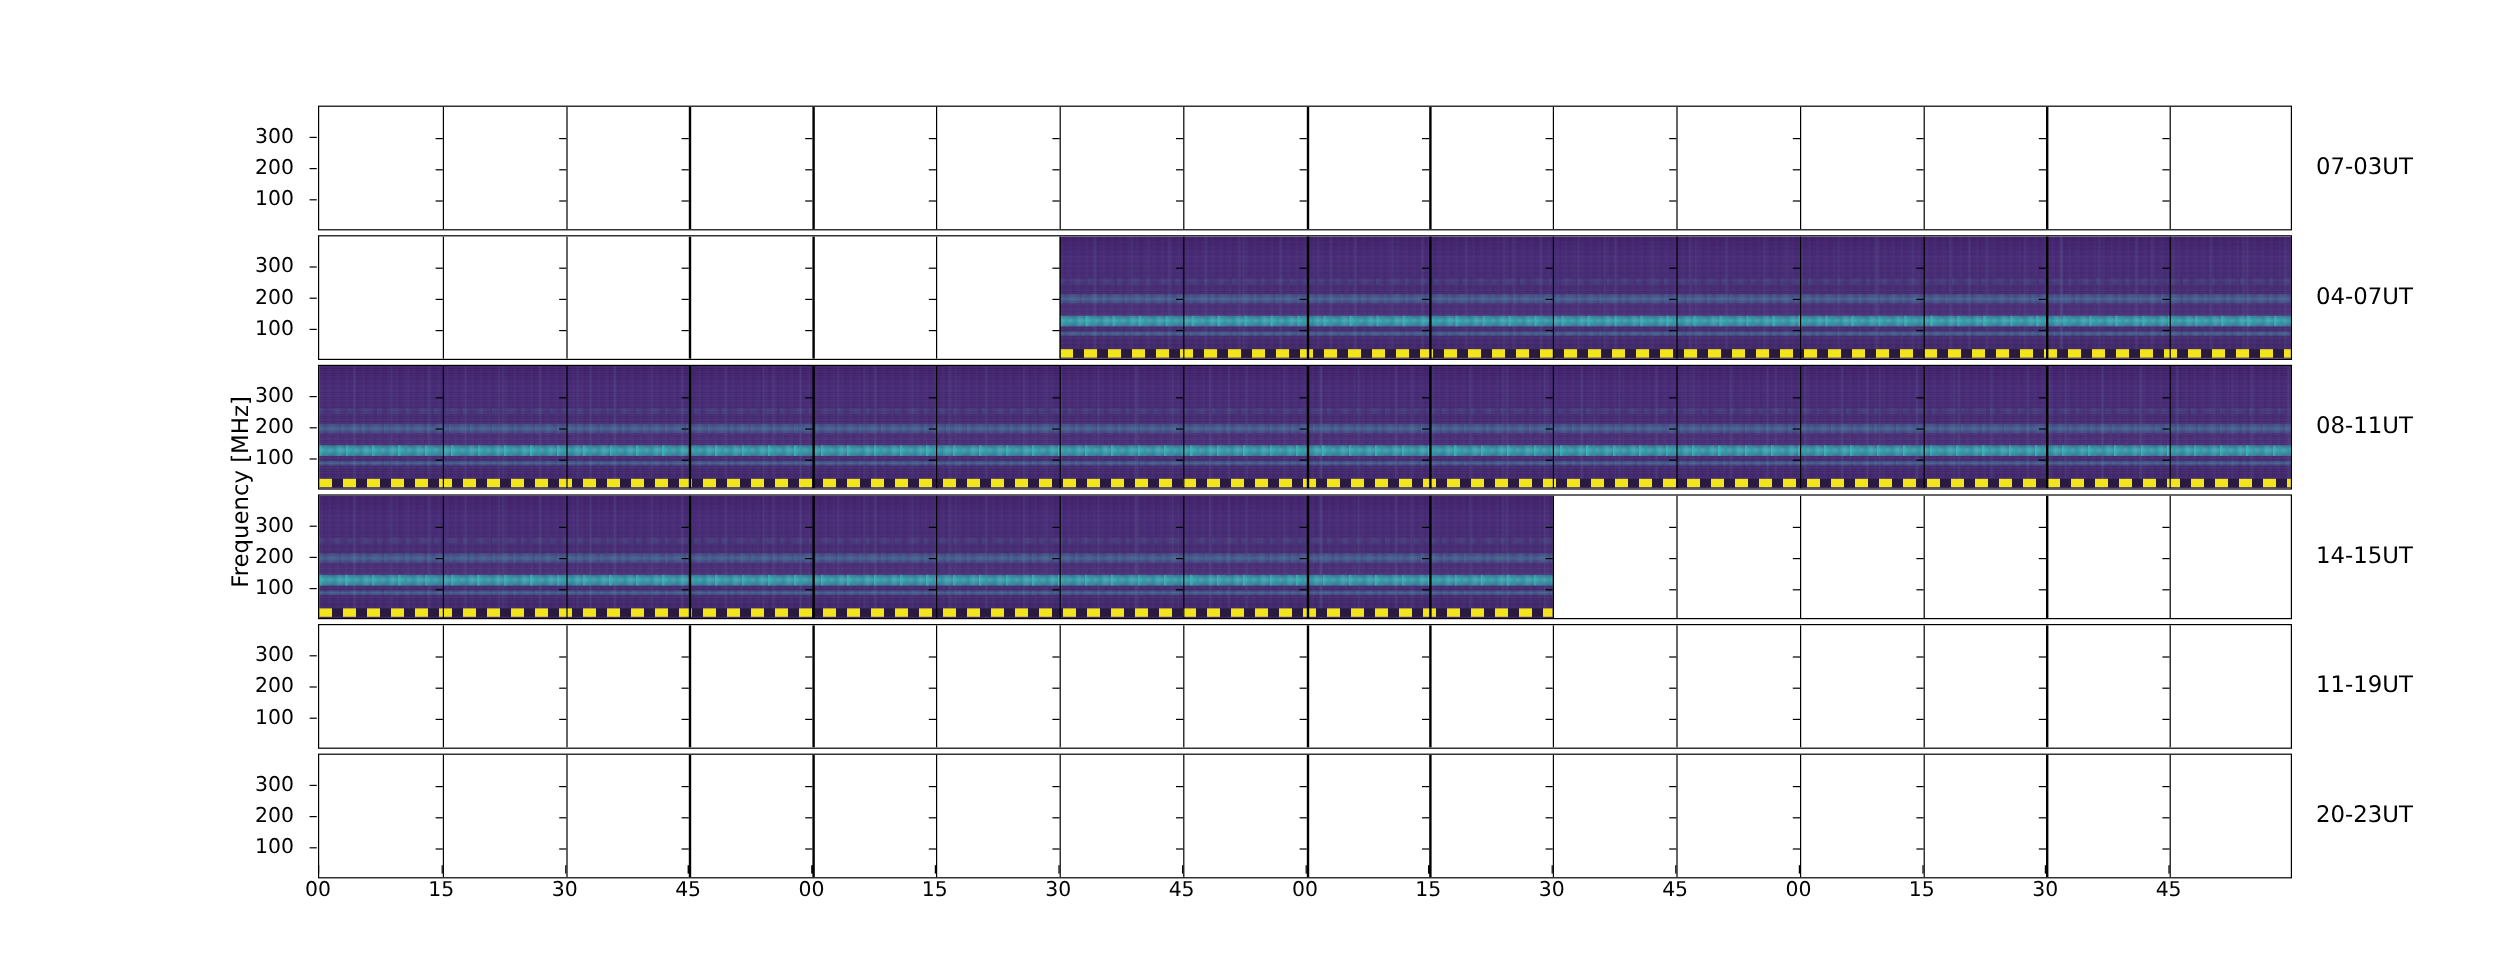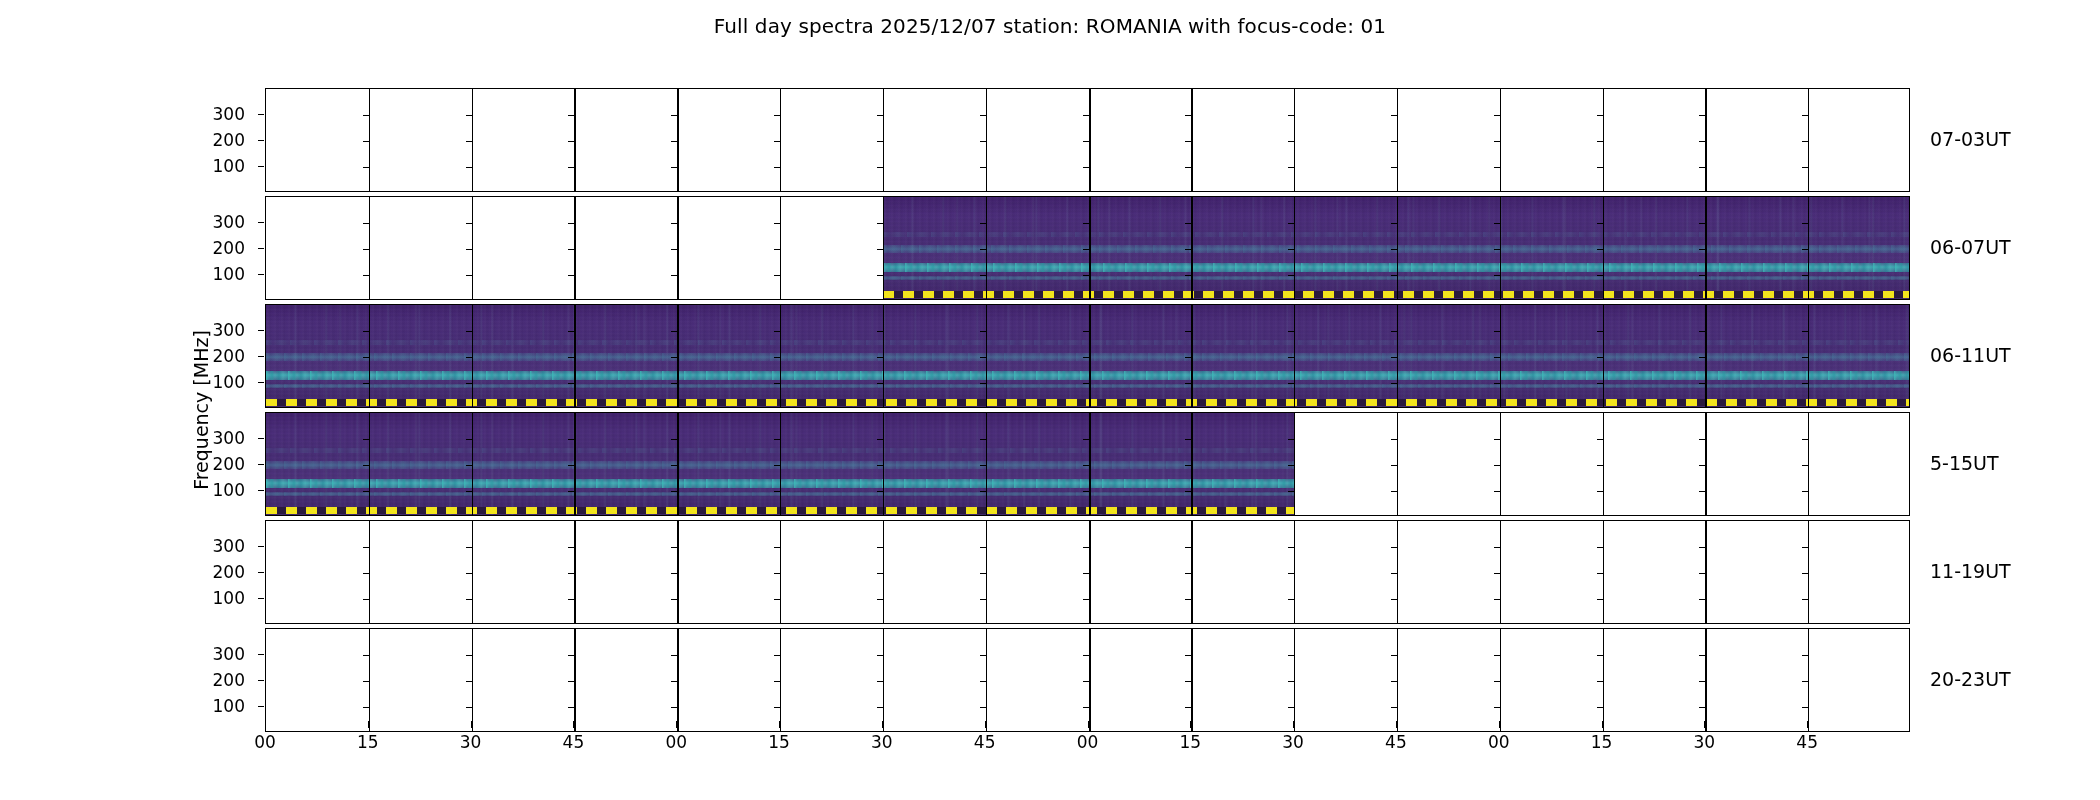--- a/index.html
+++ b/index.html
@@ -241,21 +241,20 @@
     font-size: 17px;
     color: #000000;
     white-space: nowrap;
   }
 </style>
 </head>
 <body>
 
 <div id="figure">
 
-  <div id="fig-title">Full day spectra 2025/12/07 station: ROMANIA with focus-code: 01</div>
 
   <div id="ylabel">Frequency [MHz]</div>
 
   <div id="rows-container">
       <div class="row" style="top: 88px;">
         <div class="seps">
           <div class="sep" style="left: 102.812px;"></div>
           <div class="sep" style="left: 205.625px;"></div>
           <div class="sep" style="left: 308.438px;"></div>
           <div class="sep" style="left: 411.25px;"></div>
@@ -396,21 +395,21 @@
           <div class="itick" style="left: 1433.38px; top: 26px;"></div>
           <div class="itick" style="left: 1536.19px; top: 26px;"></div>
         </div>
       </div>
       <div class="ytick-label" style="left: 193px; top: 264px;">100</div>
       <div class="ytick-mark" style="left: 258px; top: 274px;"></div>
       <div class="ytick-label" style="left: 193px; top: 238px;">200</div>
       <div class="ytick-mark" style="left: 258px; top: 248px;"></div>
       <div class="ytick-label" style="left: 193px; top: 212px;">300</div>
       <div class="ytick-mark" style="left: 258px; top: 222px;"></div>
-      <div class="row-label" style="top: 236px;">06-07UT</div>
+      <div class="row-label" style="top: 236px;">04-07UT</div>
       <div class="row" style="top: 304px;">
         <div class="row-data" style="left: 0px; width: 1645px;">
           <div class="spec-bg"></div>
           <div class="speckle"></div>
           <div class="band b-faint" style="top: 35.1px; height: 5px;"></div>
           <div class="band b-soft" style="top: 48.1px; height: 7.8px;"></div>
           <div class="band b-main" style="top: 66.3px; height: 9.1px;"></div>
           <div class="band b-soft" style="top: 79.3px; height: 4px;"></div>
           <div class="dashed-marker"></div>
         </div>
@@ -476,21 +475,21 @@
           <div class="itick" style="left: 1433.38px; top: 26px;"></div>
           <div class="itick" style="left: 1536.19px; top: 26px;"></div>
         </div>
       </div>
       <div class="ytick-label" style="left: 193px; top: 372px;">100</div>
       <div class="ytick-mark" style="left: 258px; top: 382px;"></div>
       <div class="ytick-label" style="left: 193px; top: 346px;">200</div>
       <div class="ytick-mark" style="left: 258px; top: 356px;"></div>
       <div class="ytick-label" style="left: 193px; top: 320px;">300</div>
       <div class="ytick-mark" style="left: 258px; top: 330px;"></div>
-      <div class="row-label" style="top: 344px;">06-11UT</div>
+      <div class="row-label" style="top: 344px;">08-11UT</div>
       <div class="row" style="top: 412px;">
         <div class="row-data" style="left: 0px; width: 1028.12px;">
           <div class="spec-bg"></div>
           <div class="speckle"></div>
           <div class="band b-faint" style="top: 35.1px; height: 5px;"></div>
           <div class="band b-soft" style="top: 48.1px; height: 7.8px;"></div>
           <div class="band b-main" style="top: 66.3px; height: 9.1px;"></div>
           <div class="band b-soft" style="top: 79.3px; height: 4px;"></div>
           <div class="dashed-marker"></div>
         </div>
@@ -556,21 +555,21 @@
           <div class="itick" style="left: 1433.38px; top: 26px;"></div>
           <div class="itick" style="left: 1536.19px; top: 26px;"></div>
         </div>
       </div>
       <div class="ytick-label" style="left: 193px; top: 480px;">100</div>
       <div class="ytick-mark" style="left: 258px; top: 490px;"></div>
       <div class="ytick-label" style="left: 193px; top: 454px;">200</div>
       <div class="ytick-mark" style="left: 258px; top: 464px;"></div>
       <div class="ytick-label" style="left: 193px; top: 428px;">300</div>
       <div class="ytick-mark" style="left: 258px; top: 438px;"></div>
-      <div class="row-label" style="top: 452px;">5-15UT</div>
+      <div class="row-label" style="top: 452px;">14-15UT</div>
       <div class="row" style="top: 520px;">
         <div class="seps">
           <div class="sep" style="left: 102.812px;"></div>
           <div class="sep" style="left: 205.625px;"></div>
           <div class="sep" style="left: 308.438px;"></div>
           <div class="sep" style="left: 411.25px;"></div>
           <div class="sep" style="left: 514.062px;"></div>
           <div class="sep" style="left: 616.875px;"></div>
           <div class="sep" style="left: 719.688px;"></div>
           <div class="sep major" style="left: 822.5px;"></div>

